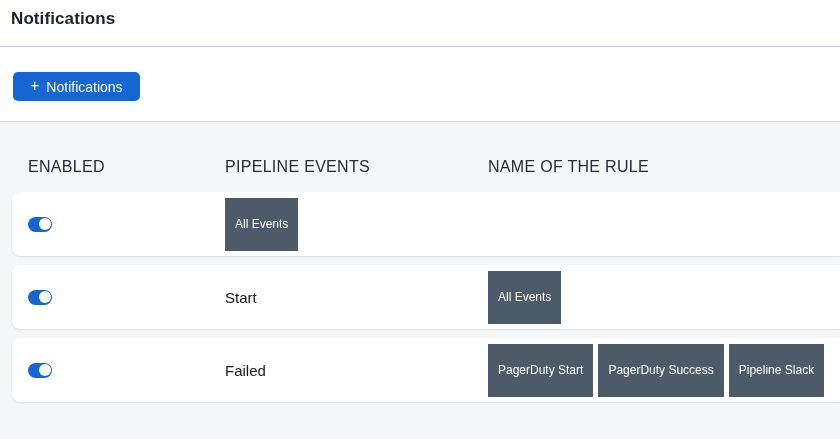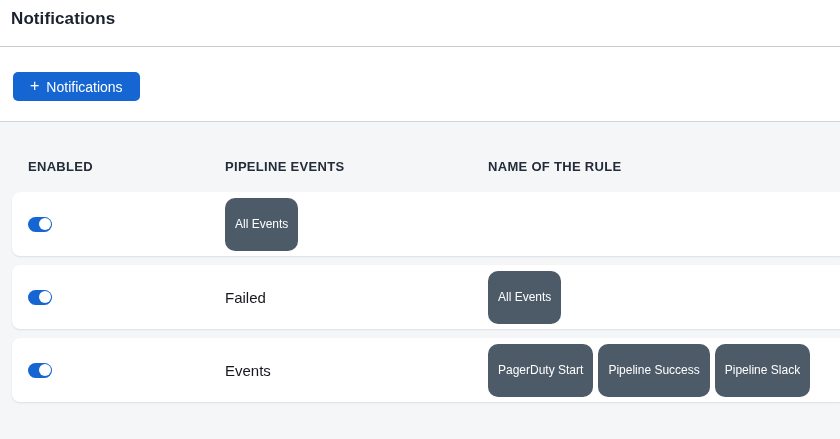--- a/index.html
+++ b/index.html
@@ -61,23 +61,23 @@
     background: #f5f6f8;
     border-top: 1px solid #d2d4dc;
     height: 318px;
   }
   .table-header {
     display: grid;
     grid-template-columns: 197px 263px 1fr;
     padding: 39px 0 0 28px;
   }
   .col-label {
-    font-size: 13px;
+    font-size: 16px;
     line-height: 11px;
-    font-weight: 700;
+    font-weight: 400;
     color: #242c39;
     letter-spacing: 0.3px;
   }
 
   .rows { margin-top: 20px; }
   .row {
     margin: 0 0 9px 12px;
     height: 64px;
     background: #ffffff;
     border-radius: 8px 0 0 8px;
@@ -114,21 +114,21 @@
   }
 
   .events-cell { display: flex; align-items: center; }
   .badge {
     display: inline-block;
     background: #4d5a68;
     color: #ffffff;
     font-size: 12px;
     line-height: 15px;
     padding: 19px 10px;
-    border-radius: 10px;
+    border-radius: 0;
     margin-right: 5px;
     white-space: nowrap;
   }
   .badge:empty { display: none; }
 </style>
 </head>
 <body>
 
 <header class="page-header">
   <h1 class="page-title">Notifications</h1>
@@ -162,34 +162,34 @@
         <span class="badge">All Events</span>
       </div>
     </div>
 
     <div class="row">
       <div class="toggle-cell">
         <div class="toggle">
           <div class="knob"></div>
         </div>
       </div>
-      <div class="rule-name">Failed</div>
+      <div class="rule-name">Start</div>
       <div class="events-cell">
         <span class="badge">All Events</span>
       </div>
     </div>
 
     <div class="row">
       <div class="toggle-cell">
         <div class="toggle">
           <div class="knob"></div>
         </div>
       </div>
-      <div class="rule-name">Events</div>
+      <div class="rule-name">Failed</div>
       <div class="events-cell">
         <span class="badge">PagerDuty Start</span>
-        <span class="badge">Pipeline Success</span>
+        <span class="badge">PagerDuty Success</span>
         <span class="badge">Pipeline Slack</span>
       </div>
     </div>
 
   </div>
 </div>
 
 </body></html>

